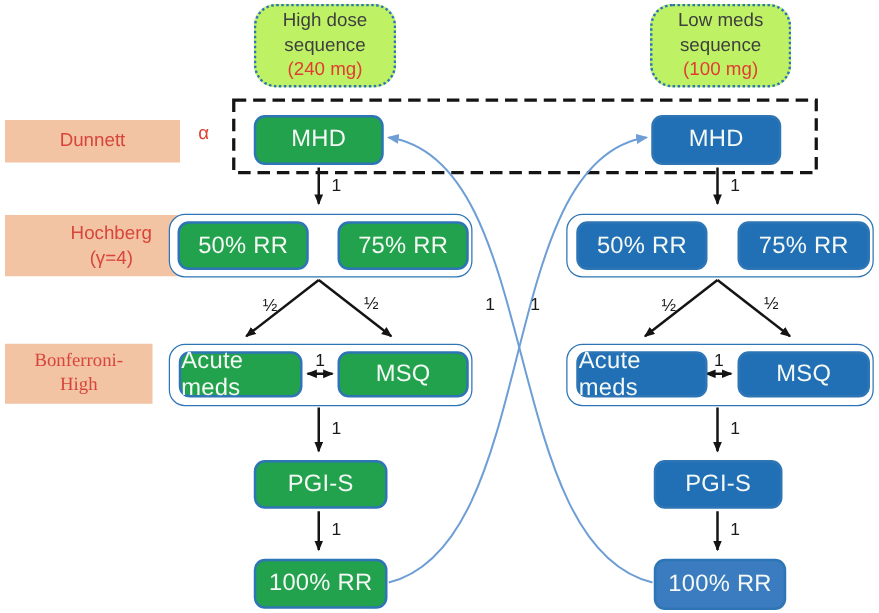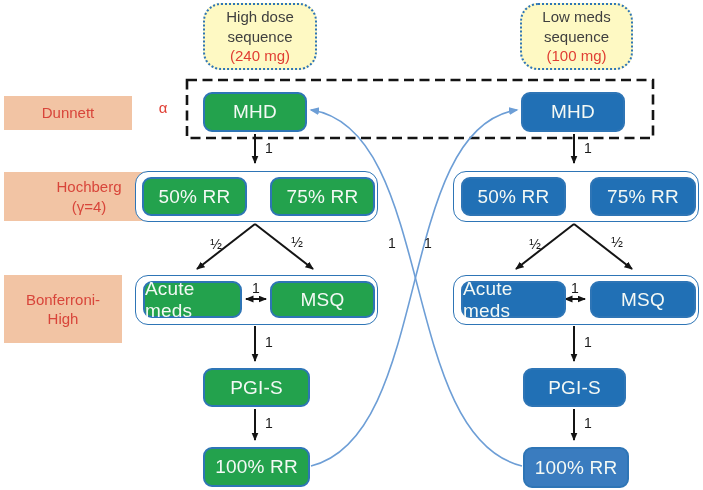--- a/index.html
+++ b/index.html
@@ -22,21 +22,21 @@
   }
   .rowlabel {
     position:absolute; background:var(--label_bg); color:var(--label_text);
     display:flex; flex-direction:column; align-items:center; justify-content:center;
     font-size:15px; line-height:1.3; text-align:center; z-index:2;
   }
   .dotted-header {
     position:absolute; border:2px dotted var(--box_border); border-radius:18px;
     display:flex; flex-direction:column; align-items:center; justify-content:center;
     text-align:center; font-size:15px; line-height:1.32; color:var(--header_text);
-    background:#fef9c3; box-sizing:border-box; z-index:2;
+    background:#bef264; box-sizing:border-box; z-index:2;
   }
   .dose { color:var(--dose_text); }
   .wlabel {
     position:absolute; transform:translate(-50%,-50%); font-size:14px;
     color:#1a1a1a; z-index:12; white-space:nowrap;
   }
   .alpha { color:var(--dose_text); font-size:15px; }
   svg.overlay { position:absolute; left:0; top:0; z-index:5; pointer-events:none; }
 </style>
 </head>
@@ -48,28 +48,28 @@
     <span>High dose</span>
     <span>sequence</span>
     <span class="dose">(240 mg)</span>
   </div>
   <div class="dotted-header" style="left:520px; top:3px; width:113px; height:67px;">
     <span>Low meds</span>
     <span>sequence</span>
     <span class="dose">(100 mg)</span>
   </div>
 
-  <div class="rowlabel" style="left:4px; top:96px; width:128px; height:34px;">
+  <div class="rowlabel" style="left:4px; top:96px; width:140px; height:34px;">
     <span>Dunnett</span>
   </div>
   <div class="rowlabel" style="left:4px; top:172px; width:118px; height:49px;padding-left:26px;">
     <span>Hochberg</span>
     <span>(γ=4)</span>
   </div>
-  <div class="rowlabel" style="left:4px; top:275px; width:118px; height:68px;">
+  <div class="rowlabel" style="left:4px; top:275px; width:118px; height:48px;font-family:Liberation Serif, serif;">
     <span>Bonferroni-</span>
     <span>High</span>
   </div>
 
   <div class="container" style="left:135px; top:171px; width:243px; height:51px;"></div>
   <div class="container" style="left:453px; top:171px; width:246px; height:51px;"></div>
   <div class="container" style="left:135px; top:275px; width:243px; height:50px;"></div>
   <div class="container" style="left:453px; top:275px; width:246px; height:50px;"></div>
 
   <svg class="overlay" width="703" height="490" viewBox="0 0 703 490">

